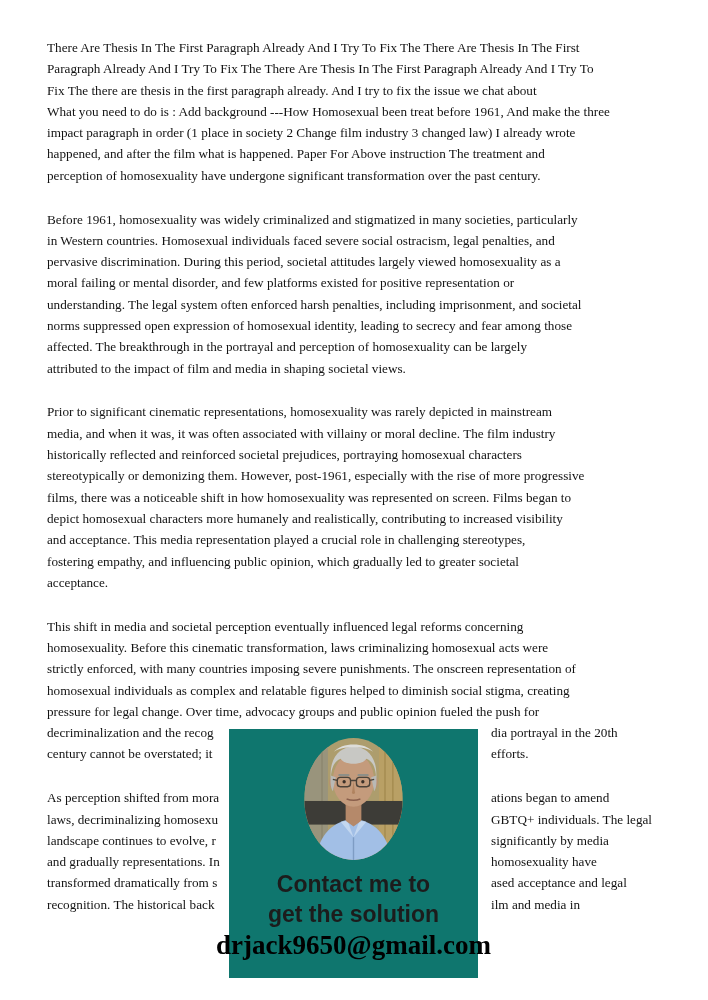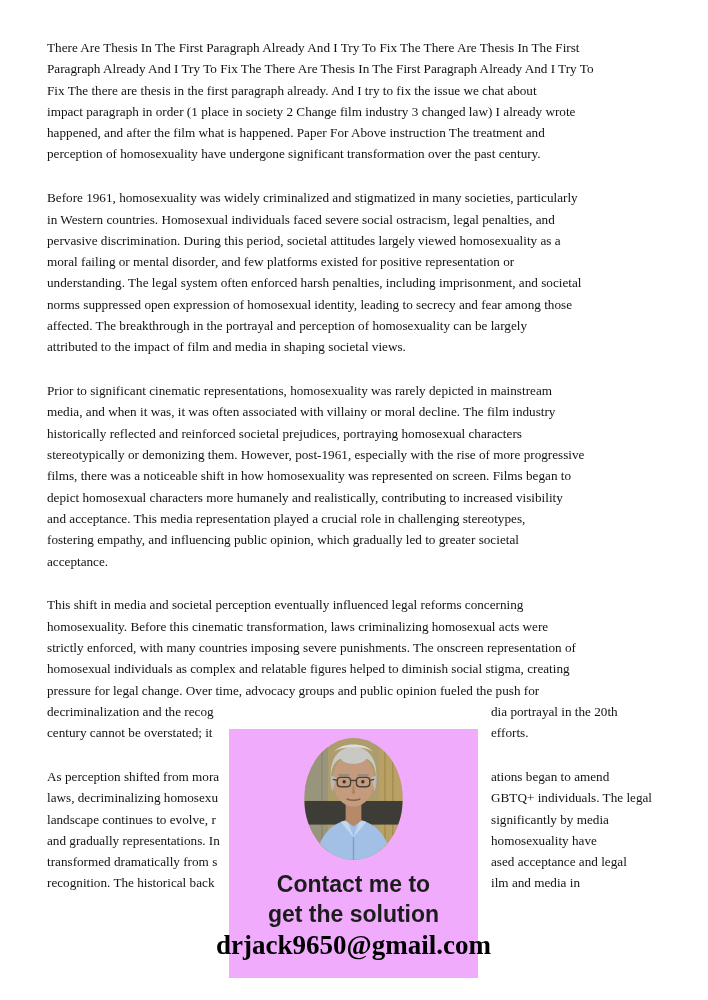--- a/index.html
+++ b/index.html
@@ -38,20 +38,21 @@
 </head>
 <body>
 
 <div class="page">
 
   <div class="doc" id="doc">
       <div class="para">
         <div class="line">There Are Thesis In The First Paragraph Already And I Try To Fix The There Are Thesis In The First</div>
         <div class="line">Paragraph Already And I Try To Fix The There Are Thesis In The First Paragraph Already And I Try To</div>
         <div class="line">Fix The there are thesis in the first paragraph already. And I try to fix the issue we chat about</div>
+        <div class="line">What you need to do is : Add background ---How Homosexual been treat before 1961, And make the three</div>
         <div class="line">impact paragraph in order (1 place in society 2 Change film industry 3 changed law) I already wrote</div>
         <div class="line">happened, and after the film what is happened. Paper For Above instruction The treatment and</div>
         <div class="line">perception of homosexuality have undergone significant transformation over the past century.</div>
       </div>
       <div class="para">
         <div class="line">Before 1961, homosexuality was widely criminalized and stigmatized in many societies, particularly</div>
         <div class="line">in Western countries. Homosexual individuals faced severe social ostracism, legal penalties, and</div>
         <div class="line">pervasive discrimination. During this period, societal attitudes largely viewed homosexuality as a</div>
         <div class="line">moral failing or mental disorder, and few platforms existed for positive representation or</div>
         <div class="line">understanding. The legal system often enforced harsh penalties, including imprisonment, and societal</div>
@@ -82,21 +83,21 @@
       <div class="para">
         <div class="line"><span>As perception shifted from mora</span><span class="frag-right">ations began to amend</span></div>
         <div class="line"><span>laws, decriminalizing homosexu</span><span class="frag-right">GBTQ+ individuals. The legal</span></div>
         <div class="line"><span>landscape continues to evolve, r</span><span class="frag-right">significantly by media</span></div>
         <div class="line"><span>and gradually representations. In</span><span class="frag-right">homosexuality have</span></div>
         <div class="line"><span>transformed dramatically from s</span><span class="frag-right">ased acceptance and legal</span></div>
         <div class="line"><span>recognition. The historical back</span><span class="frag-right">ilm and media in</span></div>
       </div>
     </div>
 
-  <div class="card" id="card" style="background: #f0abfc;">
+  <div class="card" id="card" style="background: #0f766e;">
     <div class="photo">
       <svg viewBox="0 0 100 124" xmlns="http://www.w3.org/2000/svg">
         <defs>
           <clipPath id="ovalClip">
               <ellipse cx="50" cy="62" rx="50" ry="62"></ellipse>
             </clipPath>
         </defs>
         <g clip-path="url(#ovalClip)">
           <rect x="0" y="0" width="100" height="124" fill="#ad9d6d"></rect>
           <rect x="0" y="0" width="24" height="124" fill="#99947c"></rect>

